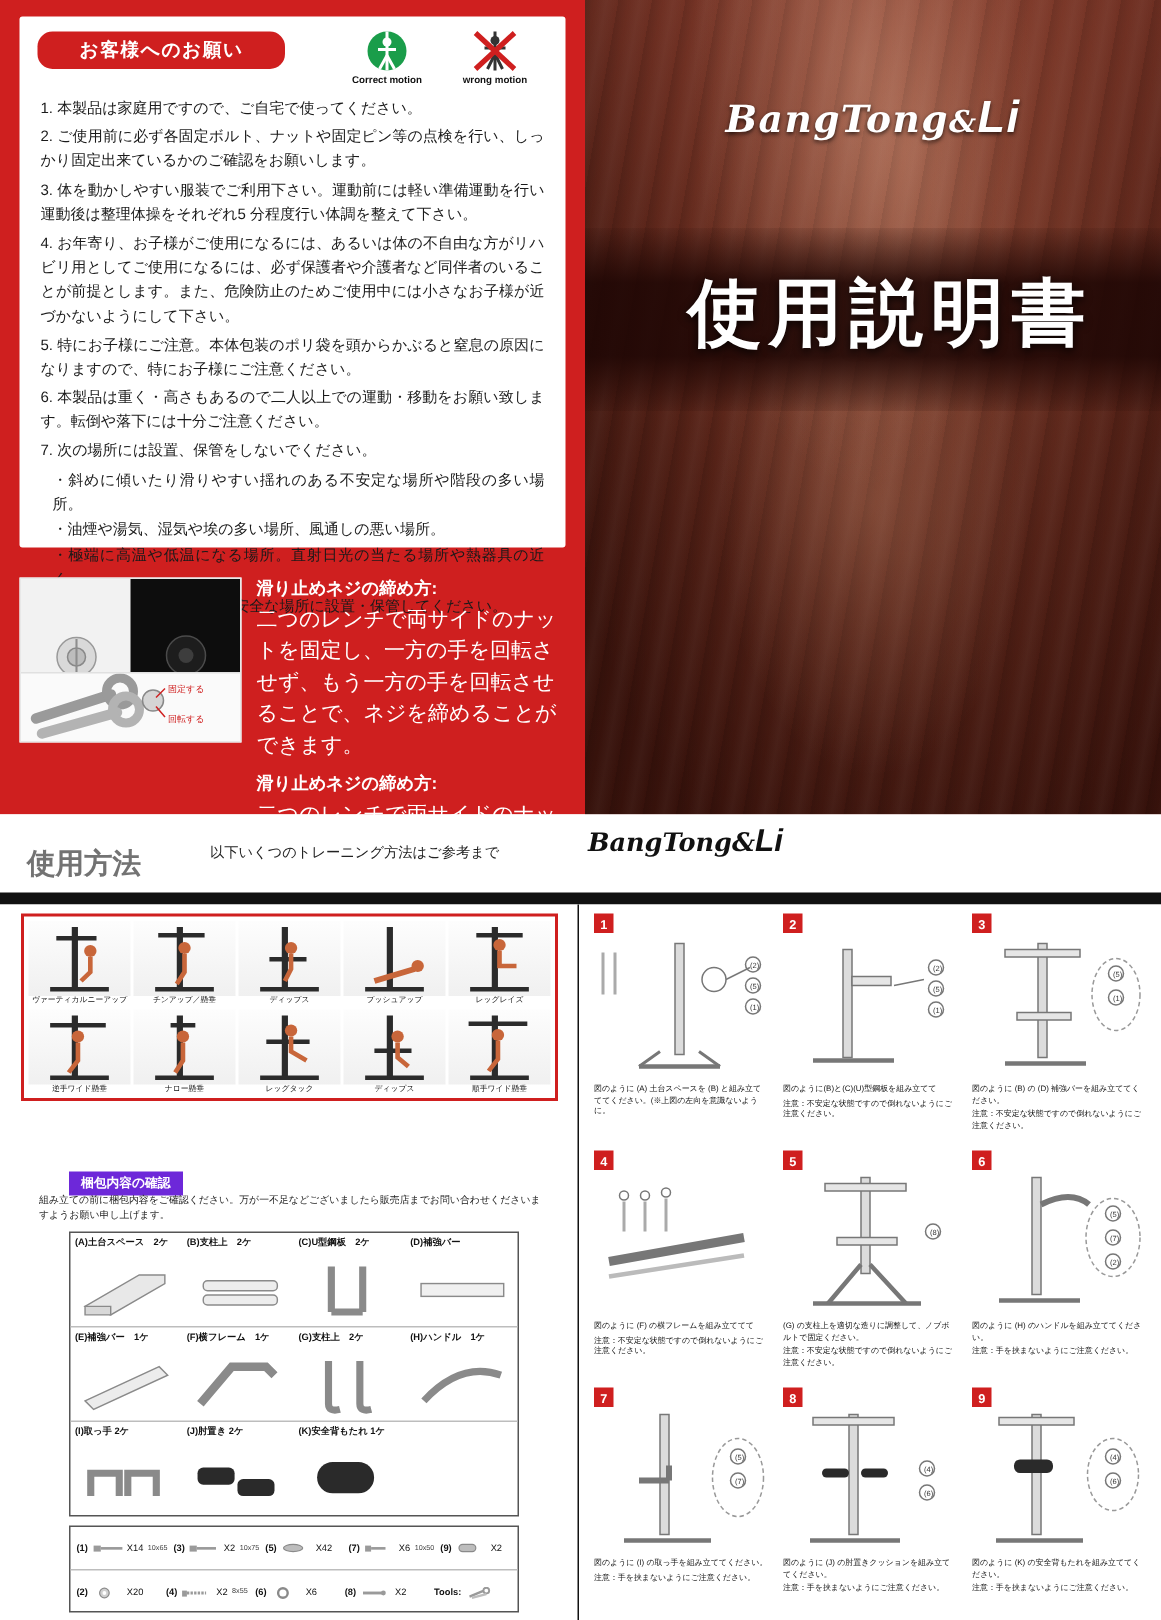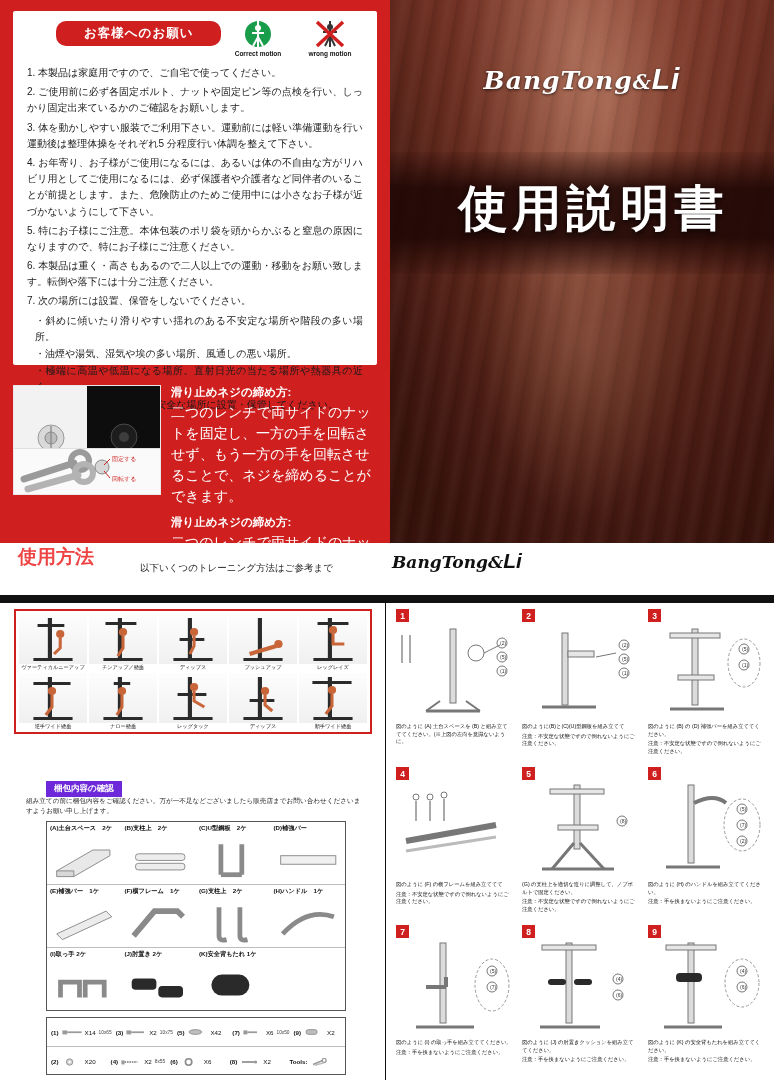--- a/index.html
+++ b/index.html
@@ -74,21 +74,20 @@
   }
   .notice-title{
     background:#cf1f1f;
     color:#fff;
     font-size:12.5px;
     font-weight:bold;
     border-radius:10px;
     padding:4px 28px;
     margin-top:2px;
     letter-spacing:1px;
-    margin-left:31px;
   }
   .motion-icons{ display:flex; gap:10px; margin-right:4px; }
   .motion-item{ text-align:center; width:62px; }
   .motion-svg{ display:block; margin:0 auto; }
   .motion-label{
     font-size:6.5px; font-weight:bold; color:#111; margin-top:1px;
     font-family:"Liberation Sans", sans-serif;
   }
   .notice-list{
     margin:8px 2px 0 2px;
@@ -139,22 +138,22 @@
   .bottom-half{
     position:absolute; left:0; top:543px; width:774px; height:537px;
     background:#ffffff;
   }
   .bh-headerbar{
     position:absolute; left:0; top:0; width:774px; height:52px;
     background:#ffffff;
     border-bottom:none;
   }
   .usage-title{
-    position:absolute; left:18px; top:1px;
-    font-size:19px; font-weight:bold; color:#ef4444;
+    position:absolute; left:18px; top:20px;
+    font-size:19px; font-weight:bold; color:#737373;
     font-family:"DejaVu Serif", serif;
   }
   .usage-sub{
     position:absolute; left:140px; top:19px;
     font-size:9.5px; color:#222;
   }
   .brand-bottom{
     position:absolute; left:392px; top:6px;
     font-family:"DejaVu Serif", serif;
     font-style:italic; font-weight:bold; font-size:17px; color:#111;

